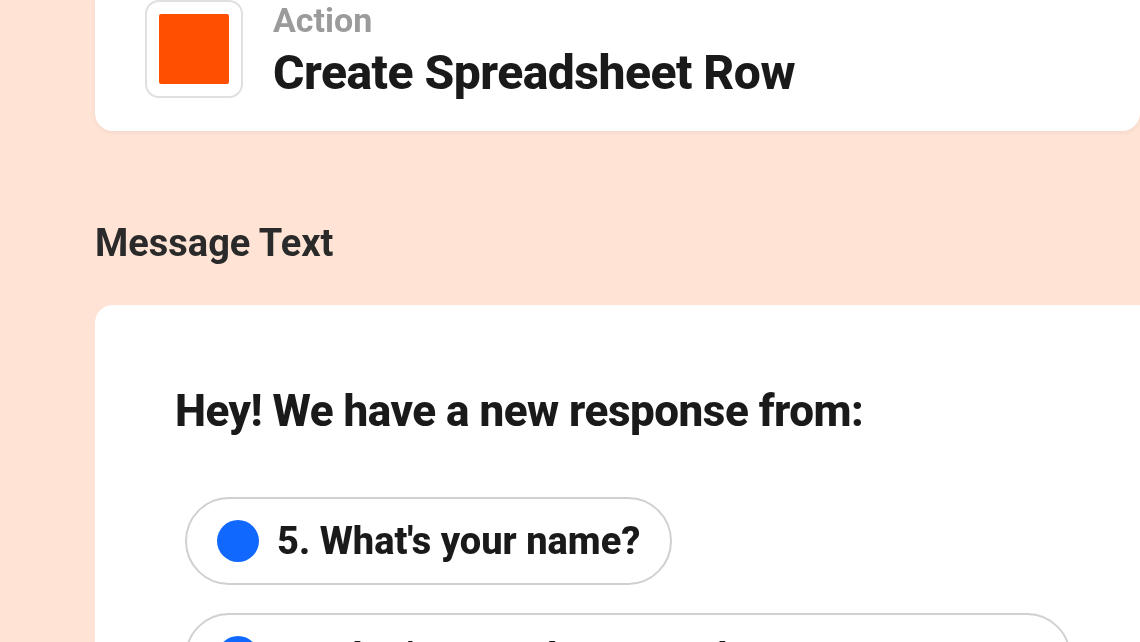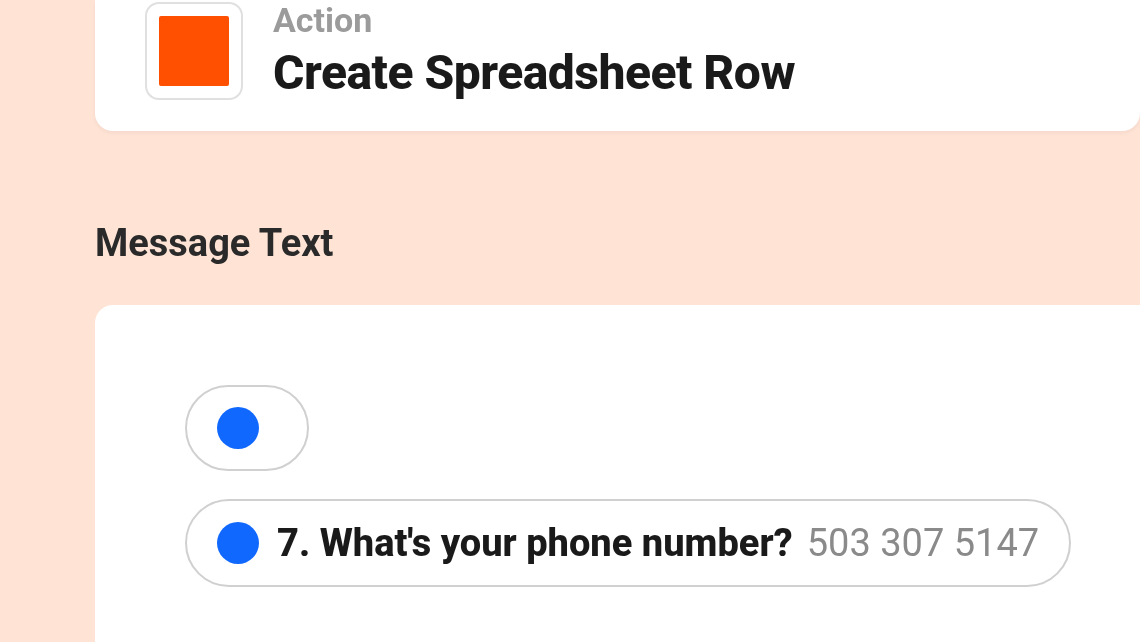--- a/index.html
+++ b/index.html
@@ -17,21 +17,21 @@
     }
     
     .action-card {
       background: #ffffff;
       border-radius: 0 0 18px 18px;
       margin-left: 95px;
       margin-right: 0;
       padding: 0 0 30px 50px;
       box-shadow: 0 2px 4px rgba(0,0,0,0.05);
       display: flex;
-      align-items: center;
+      align-items: flex-start;
       gap: 30px;
       position: relative;
     }
     
     .app-icon-wrapper {
       width: 98px;
       height: 98px;
       border: 2px solid #e0e0e0;
       border-radius: 14px;
       display: flex;
@@ -136,24 +136,26 @@
   </div>
   <div class="action-text">
     <div class="action-label">Action</div>
     <div class="action-title">Create Spreadsheet Row</div>
   </div>
 </div>
 
 <div class="section-label">Message Text</div>
 
 <div class="message-card">
+  <div class="message-heading">Hey! We have a new response from:</div>
   
   <div class="response-pill">
     <div class="pill-dot"></div>
     <div class="pill-text">
+      <span class="pill-question">5. What's your name?</span>
     </div>
   </div>
   <br>
   <div class="response-pill">
     <div class="pill-dot"></div>
     <div class="pill-text">
       <span class="pill-question">7. What's your phone number?</span>
       <span class="pill-answer">503 307 5147</span>
     </div>
   </div>

